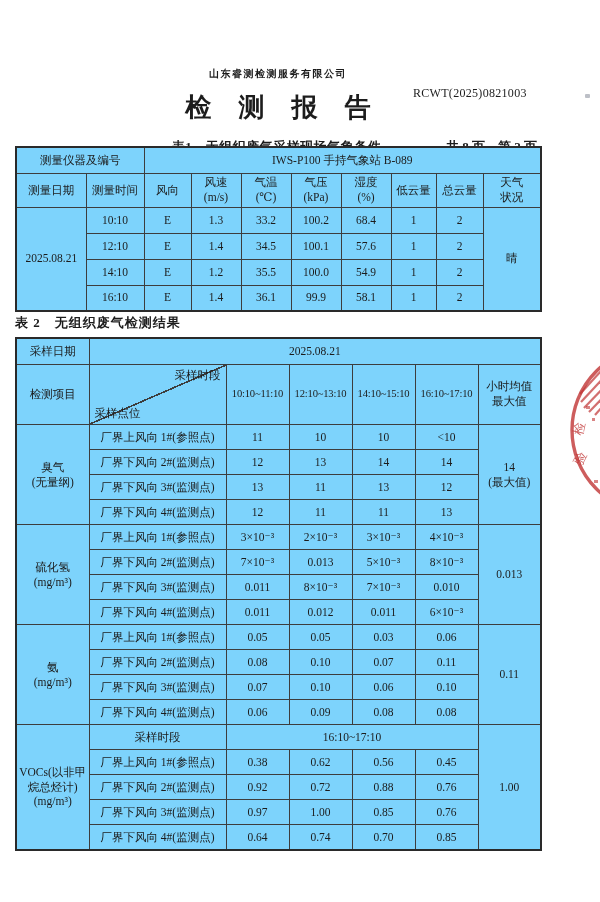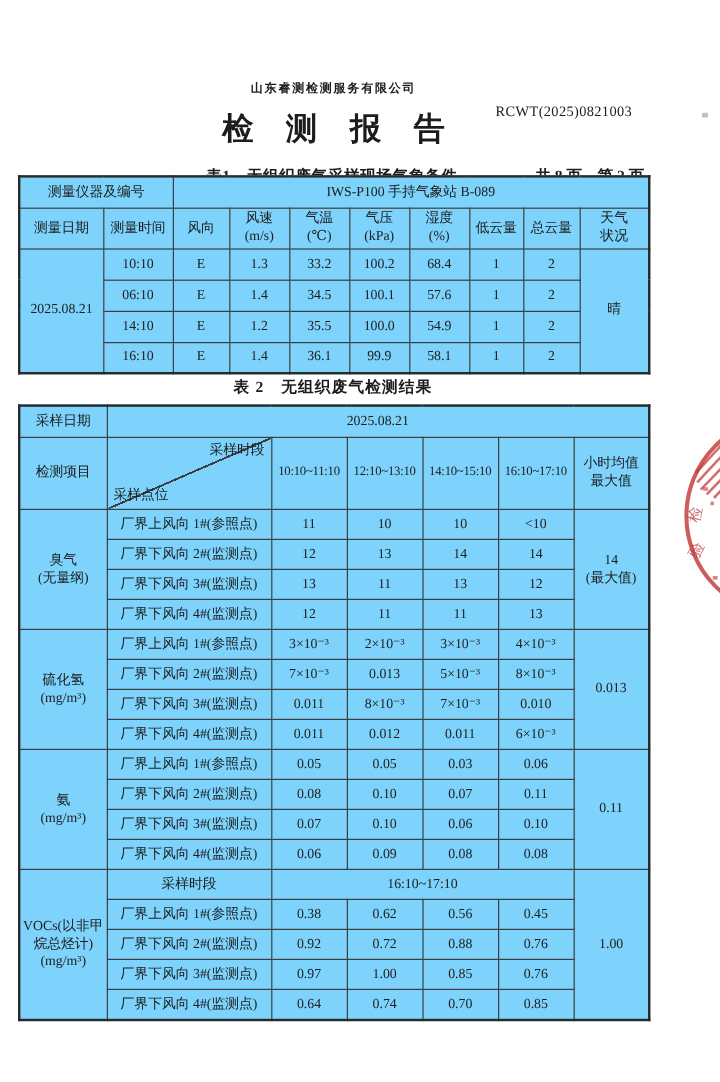--- a/index.html
+++ b/index.html
@@ -17,21 +17,21 @@
   .t1-caption{position:absolute;left:0;width:100%;text-align:center;
     font-size:13px;font-weight:bold;letter-spacing:.5px;}
   .t1-pageinfo{position:absolute;right:2px;top:0;font-size:13px;font-weight:bold;}
   table{border-collapse:collapse;table-layout:fixed;position:absolute;left:15px;
     border:2px solid #2a2a2a;background:#7dd3fc;}
   td{border:1.4px solid #3d3d3d;text-align:center;vertical-align:middle;
     font-size:11.5px;padding:1px 2px;line-height:1.3;white-space:pre-line;
     overflow:hidden;}
   #table1{top:146px;width:525px;}
   #table2{top:337px;width:525px;}
-  .t2-caption{position:absolute;top:314px;left:15px;width:525px;text-align:center;
+  .t2-caption{position:absolute;top:314px;left:15px;width:525px;text-align:left;
     font-size:13px;font-weight:bold;letter-spacing:1px;}
   .h26{height:26px}.h34{height:34px}.h44{height:44px}.h25{height:25px}
   .tt{font-size:10.6px;letter-spacing:-.2px;padding:1px 0;}
   .diag{position:relative;padding:0;}
   .diag-line{position:absolute;inset:0;
     background:linear-gradient(to bottom right,
       transparent calc(50% - .8px), #3d3d3d calc(50% - .8px),
       #3d3d3d calc(50% + .8px), transparent calc(50% + .8px));}
   .diag-top{position:absolute;top:3px;right:5px;font-size:11.5px;}
   .diag-bottom{position:absolute;bottom:3px;left:5px;font-size:11.5px;}
@@ -93,21 +93,21 @@
     <td>E</td>
     <td>1.3</td>
     <td>33.2</td>
     <td>100.2</td>
     <td>68.4</td>
     <td>1</td>
     <td>2</td>
     <td rowspan="4">晴</td>
   </tr>
   <tr class="h26">
-    <td>06:10</td>
+    <td>12:10</td>
     <td>E</td>
     <td>1.4</td>
     <td>34.5</td>
     <td>100.1</td>
     <td>57.6</td>
     <td>1</td>
     <td>2</td>
   </tr>
   <tr class="h26">
     <td>14:10</td>

